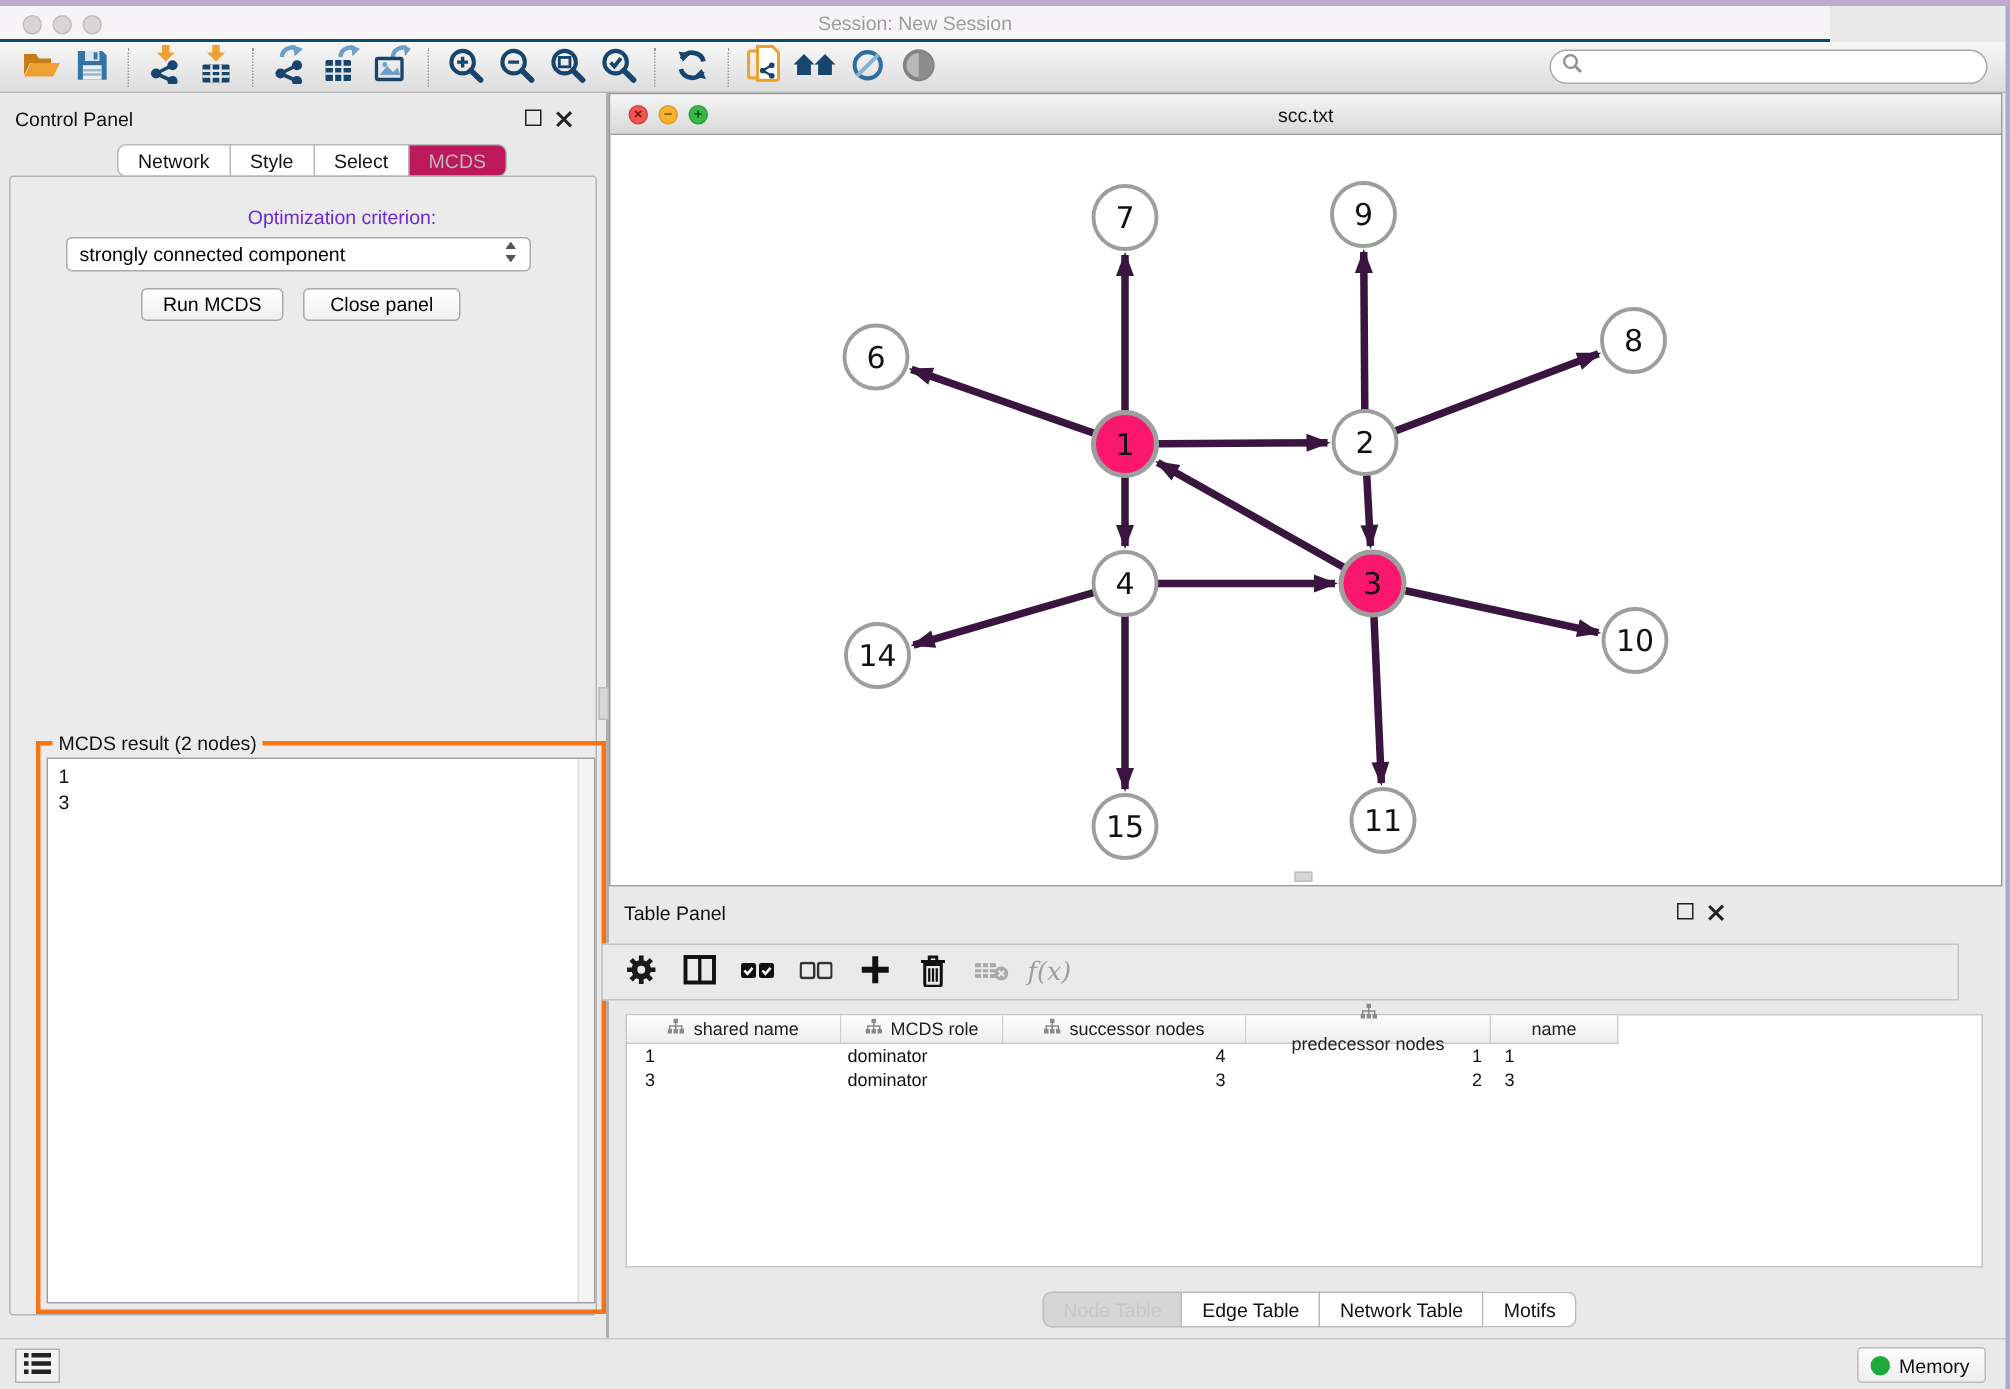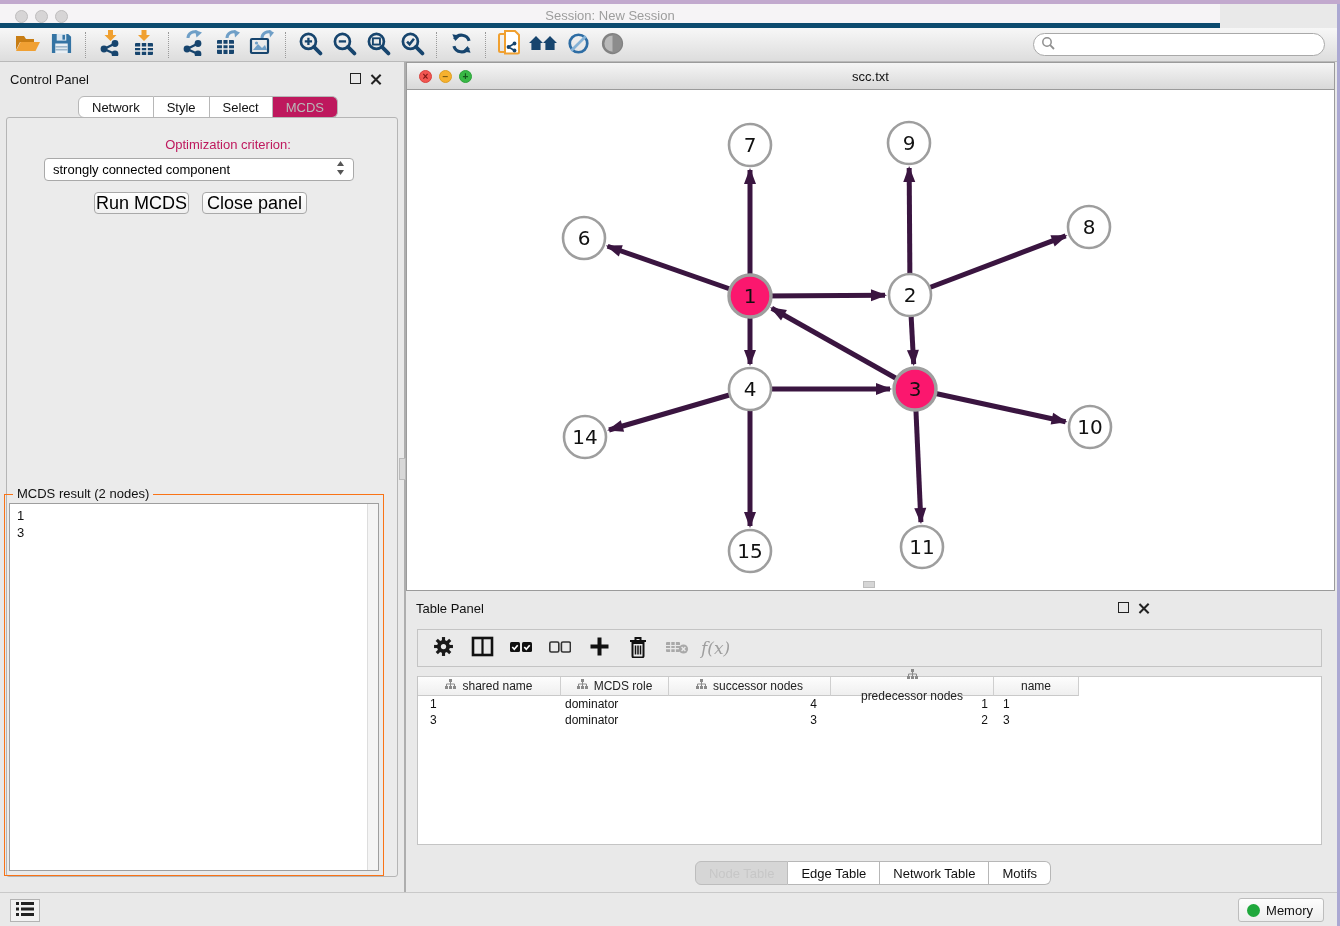--- a/index.html
+++ b/index.html
@@ -5,21 +5,21 @@
   * { margin:0; padding:0; box-sizing:border-box; }
   html,body { width:1340px; height:926px; overflow:hidden; }
   body { font-family:"Liberation Sans", sans-serif; background:#e9e9e9; position:relative; }
   #app { position:absolute; inset:0; }
 
   .abs { position:absolute; }
 
   
   .top-strip { left:0; top:0; width:1340px; height:4px; background:#c2a9ce; }
   .right-edge { right:0; top:4px; width:3px; height:922px; background:#aba8d2; }
-  .titlebar { left:0; top:4px; width:1220px; height:24px; background:#f6f4f6; border-bottom:5px solid #0c4a6e; }
+  .titlebar { left:0; top:4px; width:1220px; height:24px; background:#f6f4f6; border-bottom:2px solid #0c4a6e; }
   .titlebar .title { position:absolute; left:0; right:0; top:4px; text-align:center; font-size:13px; color:#9d9d9d; }
   .tl-dot { position:absolute; top:6px; width:13px; height:13px; border-radius:50%; background:#d7d5d6; border:1px solid #bfbdbe; }
 
   
   .toolbar { left:0; top:28px; width:1337px; height:34px; background:linear-gradient(#f7f7f7,#dddddd); border-bottom:1px solid #b9b9b9; display:flex; align-items:center; padding-left:10px; }
   .tb-btn { width:34px; height:30px; display:flex; align-items:center; justify-content:center; background:transparent; border:none; cursor:default; }
   .tb-sep { width:1px; height:26px; border-left:1px dotted #9a9a9a; margin:0 7px; }
   .search-wrap { position:absolute; right:12px; top:5px; width:292px; height:23px; background:#fff; border:1px solid #a9a9a9; border-radius:12px; display:flex; align-items:center; padding-left:7px; }
   .search-wrap input { border:none; outline:none; flex:1; font-size:13px; background:transparent; height:19px; margin-left:4px; }
 
@@ -33,26 +33,26 @@
   .close-ico:before { transform:rotate(45deg); } .close-ico:after { transform:rotate(-45deg); }
 
   .tabs-row { display:flex; position:absolute; }
   .tab { height:22px; line-height:22px; padding:0 13px; font-size:13px; background:#fff; color:#111; border:1px solid #b7b7b7; border-left-width:0; }
   .tab:first-child { border-left-width:1px; border-radius:6px 0 0 6px; }
   .tab:last-child { border-radius:0 6px 6px 0; }
   .tab.active { background:#be185d; color:#b9b9b9; }
   .tab.active-dark { background:#d6d6d6; color:#c7c7c7; border-color:#bdbdbd; }
 
   .cp-box { left:6px; top:117px; width:392px; height:760px; background:#ebebeb; border:1px solid #b5b5b5; border-radius:3px; }
-  .opt-label { left:6px; top:137px; width:444px; text-align:center; font-size:13px; color:#be185d; }
+  .opt-label { left:6px; top:137px; width:444px; text-align:center; font-size:13px; color:#6d28d9; }
   .dropdown { left:44px; top:158px; width:310px; height:23px; background:#fff; border:1px solid #a9a9a9; border-radius:4px; font-size:13px; display:flex; align-items:center; padding:0 8px; }
   .dropdown .dd-label { flex:1; }
-  .btn { position:absolute; height:22px; background:linear-gradient(#ffffff,#f0f0f0); border:1px solid #a9a9a9; border-radius:4px; font-size:18px; text-align:center; line-height:20px; }
-
-  .result-group { left:4px; top:494px; width:380px; height:382px; border:1px solid #f97316; margin-top:0; }
+  .btn { position:absolute; height:22px; background:linear-gradient(#ffffff,#f0f0f0); border:1px solid #a9a9a9; border-radius:4px; font-size:13px; text-align:center; line-height:20px; }
+
+  .result-group { left:24px; top:494px; width:380px; height:382px; border:3px solid #f97316; margin-top:0; }
   .result-legend { position:absolute; left:8px; top:-9px; background:#ebebeb; padding:0 4px; font-size:13px; color:#111; }
   .result-inner { position:absolute; left:4px; top:8px; right:4px; bottom:4px; background:#fff; border:1px solid #9e9e9e; }
   .result-text { font-size:13px; color:#111; line-height:17px; padding:3px 0 0 7px; white-space:pre; }
   .result-scroll { position:absolute; right:0; top:0; width:11px; bottom:0; background:#f4f4f4; border-left:1px solid #ddd; }
 
   .v-splitter { left:404px; top:62px; width:2px; height:830px; background:#aeaeae; }
   .v-handle { left:399px; top:458px; width:7px; height:22px; background:#d8d8d8; border:1px solid #bbb; }
 
   
   .net-win { left:406px; top:62px; width:929px; height:529px; border:1px solid #9b9b9b; background:#fff; }
@@ -60,21 +60,21 @@
   .net-title { position:absolute; left:0; right:0; top:6px; text-align:center; font-size:13px; color:#111; }
   .mac-dot { position:absolute; top:7px; width:13px; height:13px; border-radius:50%; font-size:10px; font-weight:bold; text-align:center; line-height:12px; }
   .mac-red { background:#f25651; border:1px solid #d8423e; color:#7e1714; }
   .mac-yellow { background:#f6b12e; border:1px solid #dd9e23; color:#7a5a10; }
   .mac-green { background:#38b845; border:1px solid #2da23a; color:#14581c; }
   #graph-svg { position:absolute; left:0; top:27px; }
   .net-scroll-handle { position:absolute; left:456px; bottom:2px; width:12px; height:7px; background:#d6d6d6; border:1px solid #bdbdbd; }
 
   
   .tp-header { left:406px; top:595px; width:758px; height:26px; }
-  .tp-toolbar { left:417px; top:629px; width:905px; height:38px; background:#eaeaea; border:1px solid #c4c4c4; display:flex; align-items:center; gap:9px; padding-left:10px; }
+  .tp-toolbar { left:401px; top:629px; width:905px; height:38px; background:#eaeaea; border:1px solid #c4c4c4; display:flex; align-items:center; gap:9px; padding-left:10px; }
   .tp-btn { width:30px; height:30px; display:flex; align-items:center; justify-content:center; background:transparent; border:none; }
   .fx-label { font-family:"DejaVu Serif", serif; font-style:italic; font-size:17px; color:#9e9e9e; }
   .table-wrap { left:417px; top:676px; width:905px; height:169px; background:#fff; border:1px solid #c4c4c4; border-top:none; }
   .thead { display:flex; border-top:1px solid #c9c9c9; }
   .th { height:19px; background:linear-gradient(#fdfdfd,#efefef); border-right:1px solid #cfcfcf; border-bottom:1px solid #c9c9c9; display:flex; align-items:center; justify-content:center; gap:6px; font-size:12px; color:#222; }
   .trow { display:flex; height:16px; font-size:12px; color:#111; }
   .td { padding:1px 4px 0 4px; overflow:hidden; white-space:nowrap; }
 
   .tp-tabs { left:406px; top:861px; width:934px; display:flex; justify-content:center; }
   .tp-tabs .tab { height:24px; line-height:24px; }

